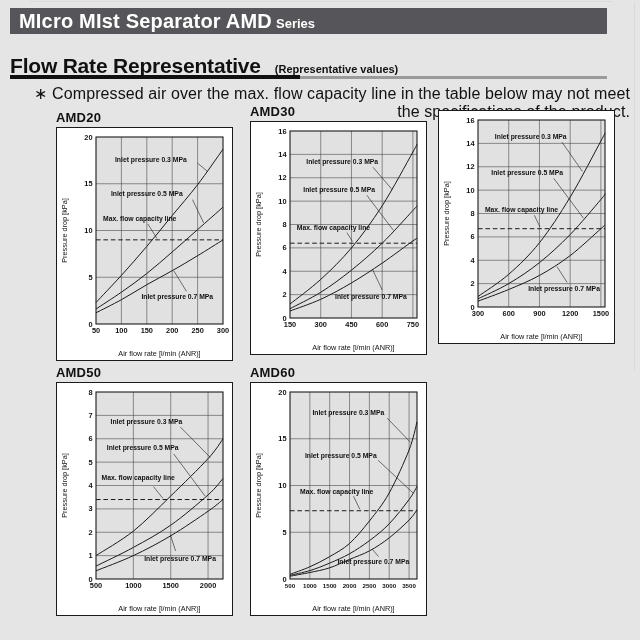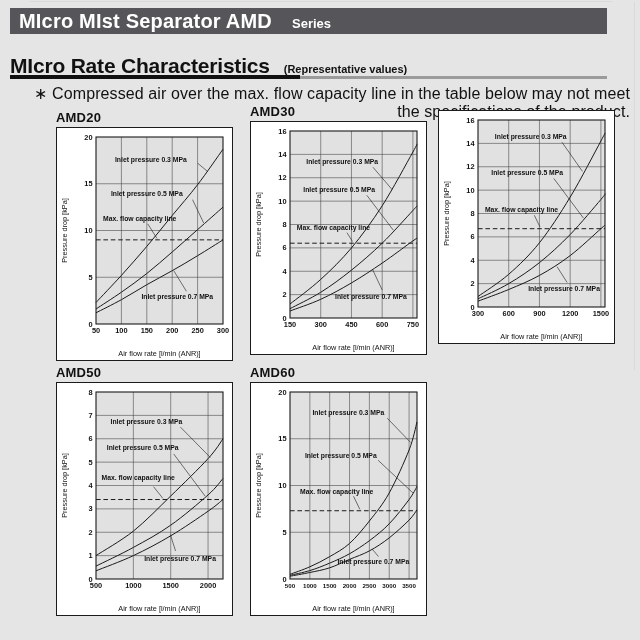--- a/index.html
+++ b/index.html
@@ -3,21 +3,21 @@
 <meta charset="utf-8">
 <style>
   html,body{margin:0;padding:0;background:#fff;}
   .page{position:relative;width:640px;height:640px;background:#e5e5e5;
         font-family:"Liberation Sans", sans-serif;color:#111;overflow:hidden;}
   .hairline-top{position:absolute;left:30px;top:1px;width:582px;height:1px;background:#d9d9d9;}
   .hairline-right{position:absolute;left:634px;top:2px;width:1px;height:368px;background:#d9d9d9;}
   .header-bar{position:absolute;left:10px;top:8px;width:597px;height:26px;
               display:flex;align-items:center;padding-left:9px;box-sizing:border-box;}
   .h-main{font-size:20px;font-weight:bold;color:#fff;letter-spacing:0.2px;}
-  .h-series{font-size:13px;font-weight:bold;color:#fff;margin-left:20px;padding-top:4px;}
+  .h-series{font-size:13px;font-weight:bold;color:#fff;margin-left:4px;padding-top:4px;}
   .section-head{position:absolute;left:10px;top:54px;display:flex;align-items:baseline;}
   .s-main{font-size:21px;font-weight:bold;letter-spacing:-0.2px;}
   .s-sub{font-size:11px;font-weight:bold;margin-left:14px;}
   .rule{position:absolute;left:10px;top:75px;width:597px;height:4px;display:flex;}
   .rule-black{width:290px;height:4px;}
   .rule-gray{flex:1;height:3px;margin-top:0.5px;}
   .note{position:absolute;left:10px;top:84px;width:620px;font-size:16px;letter-spacing:0.1px;text-align:right;}
   .cell{position:absolute;width:177px;padding-left:28px;}
   .ctitle{font-size:13px;font-weight:bold;height:15px;line-height:15px;margin-bottom:2px;letter-spacing:0.2px;}
   .cbox{width:175px;height:232px;border:1.3px solid #1b1b1b;background:#fff;}
@@ -32,21 +32,21 @@
 <div class="page">
   <div class="hairline-top"></div>
   <div class="hairline-right"></div>
 
   <div class="header-bar" style="background: rgb(86, 85, 89);">
     <span class="h-main">MIcro MIst Separator AMD</span>
     <span class="h-series">Series</span>
   </div>
 
   <div class="section-head">
-    <span class="s-main">MIcro Rate Characteristics</span>
+    <span class="s-main">Flow Rate Representative</span>
     <span class="s-sub">(Representative values)</span>
   </div>
   <div class="rule">
     <div class="rule-black" style="background: rgb(17, 17, 17);"></div>
     <div class="rule-gray" style="background: rgb(155, 155, 155);"></div>
   </div>
 
   <div class="note">∗ Compressed air over the max. flow capacity line in the table below may not meet the specifications of the product.</div>
 
   <div class="cell c1">

